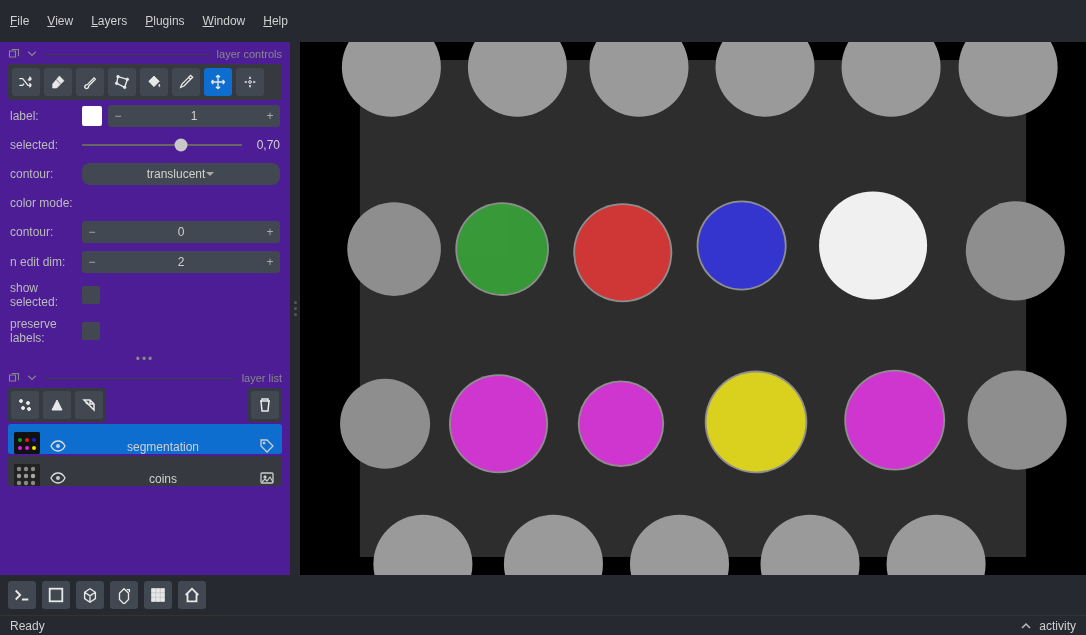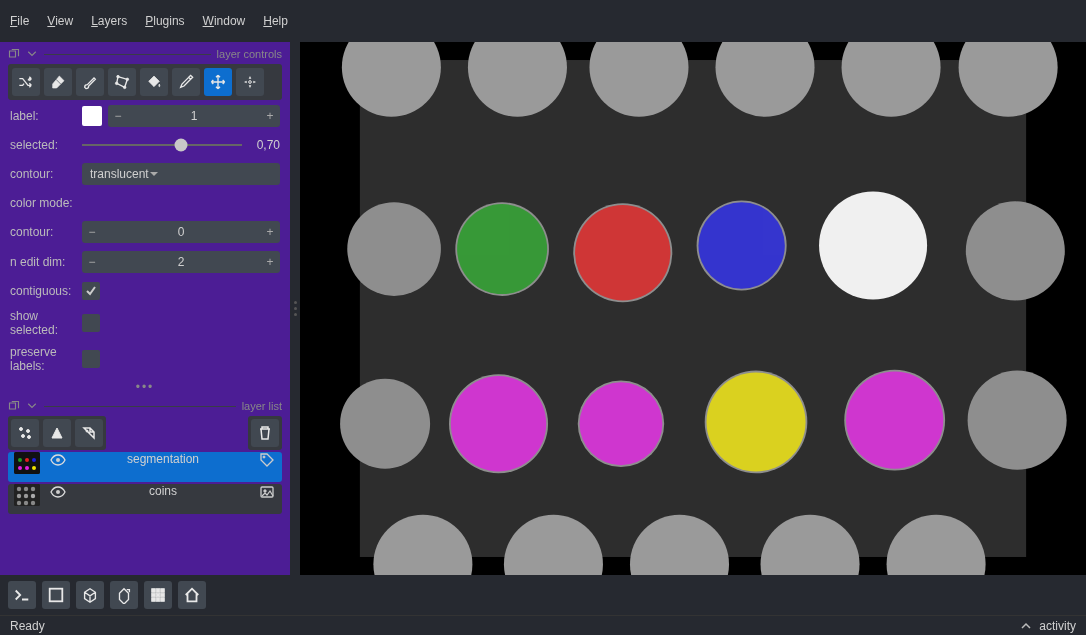--- a/index.html
+++ b/index.html
@@ -21,30 +21,30 @@
 .ctrlrow .lbl { width: 66px; color: #bbb; }
 .ctrlrow .lbl.wide { width: 66px; }
 .spinbox { display: flex; align-items: center; flex: 1; background: #414851; border-radius: 3px; height: 22px; }
 .spinbtn { width: 20px; text-align: center; color: #aaa; cursor: pointer; }
 .spinval { flex: 1; text-align: center; }
 .swatch { width: 20px; height: 20px; background: #fff; border-radius: 2px; cursor: pointer; }
 .slider { flex: 1; height: 20px; display: flex; align-items: center; position: relative; }
 .slider .track { height: 2px; background: #666; width: 100%; position: relative; }
 .slider .handle { position: absolute; width: 13px; height: 13px; background: #c8c8c8; border-radius: 50%; top: 50%; transform: translate(-50%, -50%); cursor: pointer; }
 .sliderval { width: 32px; text-align: right; padding-left: 4px; }
-.select { flex: 1; background: #414851; border-radius: 3px; height: 22px; display: flex; align-items: center; padding: 0 8px; justify-content: flex-start; cursor: pointer; }
+.select { flex: 1; background: #414851; border-radius: 8px; height: 22px; display: flex; align-items: center; padding: 0 8px; justify-content: center; cursor: pointer; }
 .select svg { width: 10px; height: 10px; fill: #aaa; }
 .checkbox { width: 18px; height: 18px; background: #414851; border-radius: 2px; display: flex; align-items: center; justify-content: center; cursor: pointer; }
 .checkbox svg { width: 12px; height: 12px; fill: #ccc; }
 .dots3 { text-align: center; color: #888; letter-spacing: 2px; margin: 2px 0; }
 .layerops { display: flex; gap: 4px; align-items: center; }
 .layerops .grp { display: flex; gap: 4px; background: #36393f; padding: 3px; border-radius: 3px; }
 .layerops .spacer { flex: 1; }
 .layerlist { display: flex; flex-direction: column; gap: 2px; }
-.layer { display: flex; align-items: flex-start; gap: 8px; height: 30px; border-radius: 3px; padding: 0 6px; }
+.layer { display: flex; align-items: flex-end; gap: 8px; height: 30px; border-radius: 3px; padding: 0 6px; }
 .layer.selected { background: #0d6ecf; }
 .layer .thumb { width: 26px; height: 22px; background: #222; border-radius: 2px; overflow: hidden; position: relative; }
 .layer .thumb .dots { position: absolute; inset: 0; }
 .layer .eye { width: 20px; cursor: pointer; display:flex; align-items:center; justify-content:center; }
 .layer .eye svg { width:16px; height:16px; fill:#ccc;}
 .layer .name { flex: 1; text-align: center; }
 .layer .tag { width: 18px; display:flex; align-items:center; justify-content:center;}
 .layer .tag svg { width:16px; height:16px; fill:#ccc; stroke:#ccc;}
 .bottombtns { display: flex; gap: 6px; padding: 6px 8px; }
 .bigbtn { width: 28px; height: 28px; background: #414851; border-radius: 3px; display: flex; align-items: center; justify-content: center; cursor: pointer; }
@@ -181,28 +181,20 @@
 
     <div class="ctrlrow">
       <span class="lbl">n edit dim:</span>
       <div class="spinbox">
         <span class="spinbtn">−</span>
         <span class="spinval">2</span>
         <span class="spinbtn">+</span>
       </div>
     </div>
 
-    <div class="ctrlrow">
-      <span class="lbl">contiguous:</span>
-      <div class="checkbox">
-        <svg viewBox="0 0 12 12">
-              <path d="M2 6l3 3 5-7" fill="none" stroke="#ccc" stroke-width="2"></path>
-            </svg>
-      </div>
-    </div>
 
     <div class="ctrlrow">
       <span class="lbl wide">show selected:</span>
       <div class="checkbox"></div>
     </div>
 
     <div class="ctrlrow">
       <span class="lbl wide">preserve labels:</span>
       <div class="checkbox"></div>
     </div>

